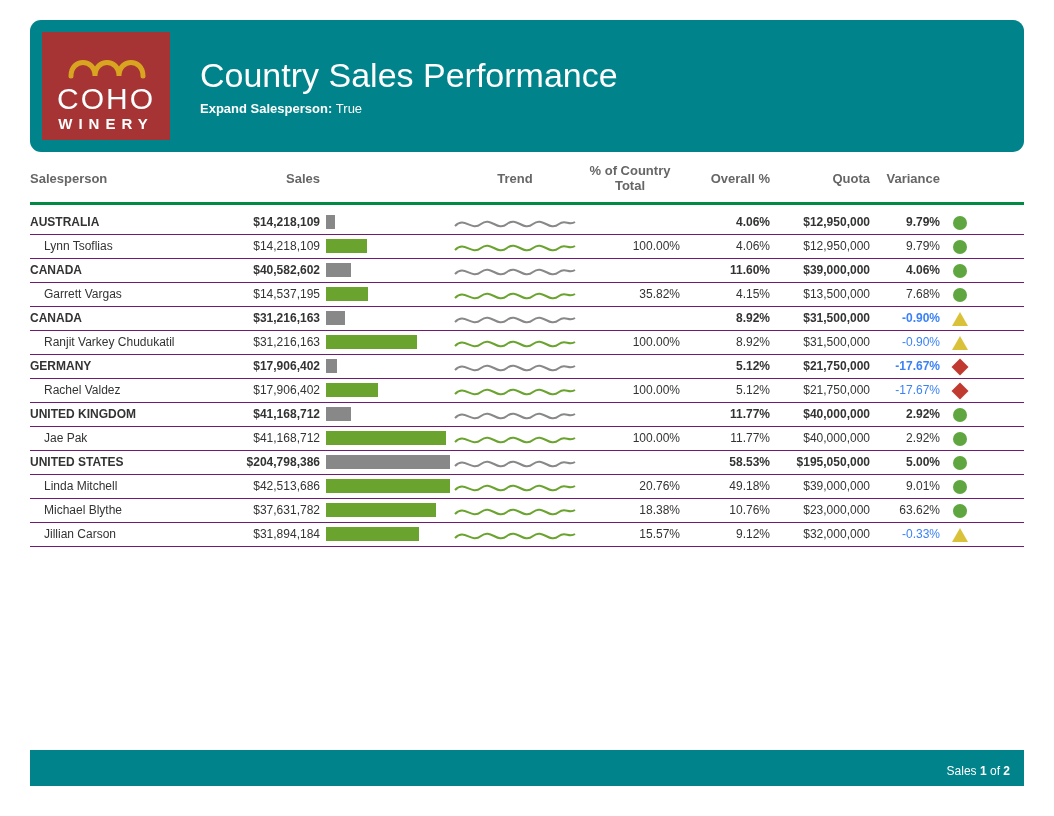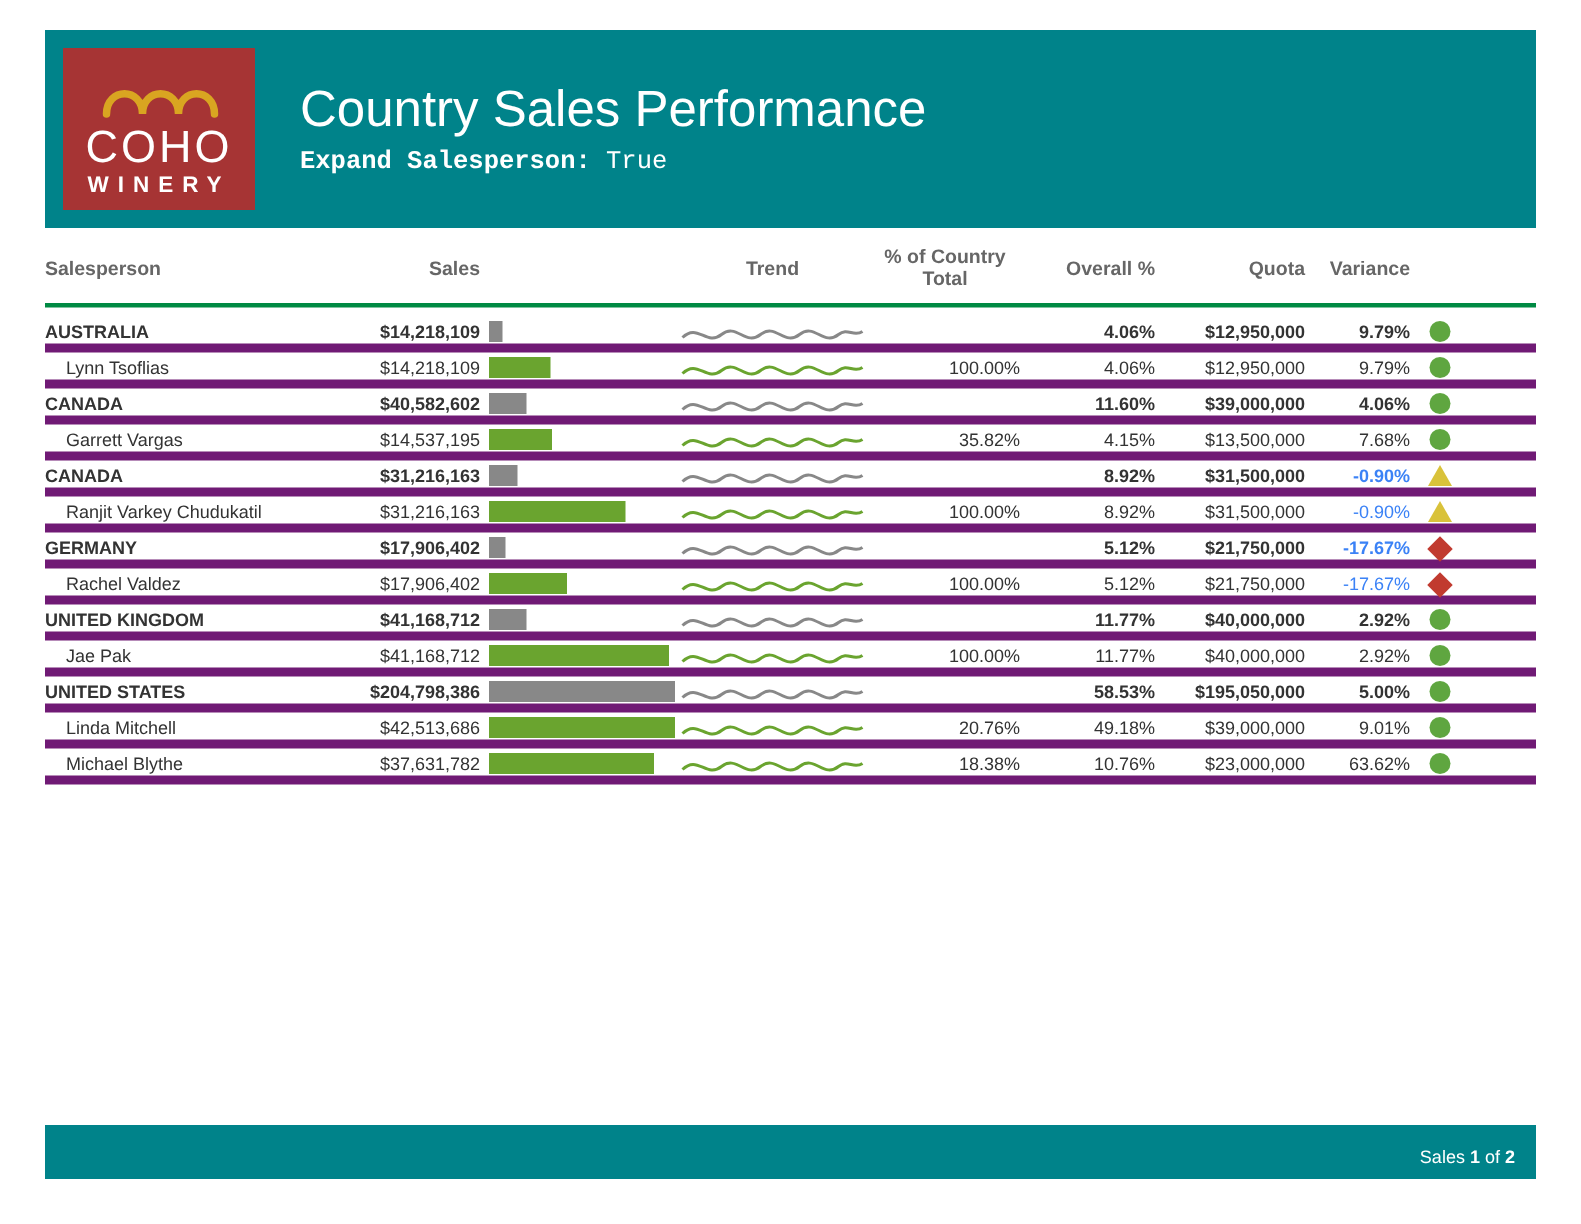--- a/index.html
+++ b/index.html
@@ -14,20 +14,21 @@
   .page {
     padding: 20px 30px 0 30px;
   }
   .header {
     background: #00838a;
     display: flex;
     align-items: center;
     padding: 12px 20px 12px 12px;
     gap: 30px;
     min-height: 120px;
+    border-radius: 11px;
   }
   .logo {
     background: #a63434;
     width: 128px;
     height: 108px;
     display: flex;
     flex-direction: column;
     align-items: center;
     justify-content: center;
     gap: 0px;
@@ -50,22 +51,21 @@
     line-height: 1;
     margin-top: 2px;
   }
   .title-block { color:#fff; }
   .title {
     font-size: 34px;
     font-weight: 300;
     margin-bottom: 6px;
   }
   .subtitle {
-    font-size: 17px;
-    font-family: Liberation Mono, monospace;
+    font-size: 13px;
   }
   .subtitle .label { font-weight: 600; }
   .subtitle .val { font-weight: 300; }
 
   .table {
     margin-top: 12px;
     width: 100%;
   }
   .thead, .row {
     display: grid;
@@ -79,21 +79,21 @@
     padding-bottom: 8px;
     border-bottom: 3px solid #008a43;
     margin-bottom: 6px;
     font-size: 13px;
     text-align: right;
   }
   .thead .c-sp { text-align:left; }
   .thead .c-trend { text-align:center; }
   .thead .c-pct { text-align:center; line-height:1.15; }
   .row {
-    border-bottom: 6px solid #701a75;
+    border-bottom: 1px solid #701a75;
     height: 24px;
     font-size: 12px;
   }
   .row.country { font-weight: 700; }
   .row.person .c-sp { padding-left: 14px; font-weight:400; }
   .c-sales, .c-pct, .c-overall, .c-quota, .c-var { text-align: right; }
   .c-trend { text-align: center; }
   .c-status { text-align:center; }
   .bar-cell {
     padding-left: 6px;
@@ -380,20 +380,37 @@
             <svg width="124" height="20" viewBox="0 0 124 20">
               <path d="M2 14 C 12 4, 18 20, 28 12 C 38 4, 44 20, 54 12 C 64 4, 70 20, 80 12 C 90 4, 96 20, 106 12 C 112 7, 116 14, 122 10" fill="none" stroke-width="2"></path>
             </svg>
           </div>
           <div class="c-pct">18.38%</div>
           <div class="c-overall">10.76%</div>
           <div class="c-quota">$23,000,000</div>
           <div class="c-var ">63.62%</div>
           <div class="c-status"><span class="status-ind circle-green"></span></div>
         </div>
+        <div class="row person">
+          <div class="c-sp">Jillian Carson</div>
+          <div class="c-sales">$31,894,184</div>
+          <div class="bar-cell">
+            <div class="bar" style="width:75%"></div>
+          </div>
+          <div class="c-trend spark spark-person">
+            <svg width="124" height="20" viewBox="0 0 124 20">
+              <path d="M2 14 C 12 4, 18 20, 28 12 C 38 4, 44 20, 54 12 C 64 4, 70 20, 80 12 C 90 4, 96 20, 106 12 C 112 7, 116 14, 122 10" fill="none" stroke-width="2"></path>
+            </svg>
+          </div>
+          <div class="c-pct">15.57%</div>
+          <div class="c-overall">9.12%</div>
+          <div class="c-quota">$32,000,000</div>
+          <div class="c-var neg">-0.33%</div>
+          <div class="c-status"><span class="status-ind triangle-yellow"></span></div>
+        </div>
       </div>
   </div>
 </div>
 
 <div class="footer">
   <div class="pager">
     <span>Sales </span><span class="b">1</span><span> of </span><span class="b">2</span>
   </div>
 </div>
 

